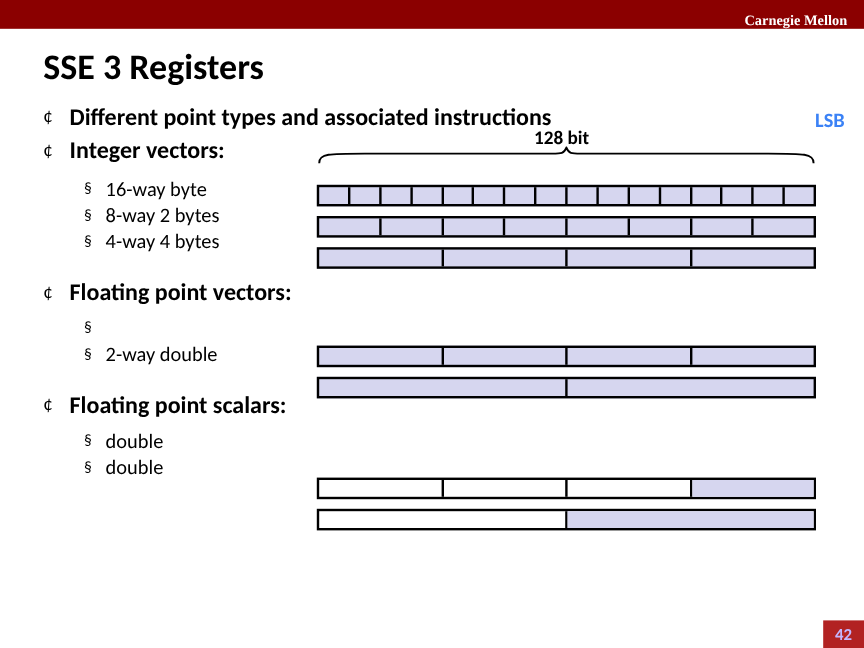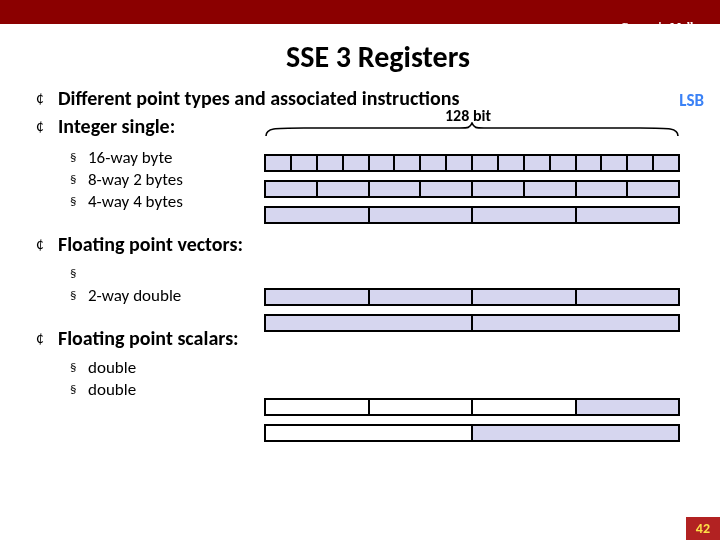--- a/index.html
+++ b/index.html
@@ -1,36 +1,36 @@
 <!DOCTYPE html>
 <html><head>
 <meta charset="utf-8">
 <style>
   * { box-sizing: border-box; margin: 0; padding: 0; }
   html, body { width: 720px; height: 540px; font-family: Calibri, Arial, sans-serif; background: #fff; color: #000; }
   .slide { width: 720px; height: 540px; position: relative; background: #fff; }
   .topbar { width: 100%; height: 24px; background: #8b0000; position: relative; }
-  .brand { position: absolute; right: 14px; top: 20px; font-size: 12px; font-weight: bold; color: #fff; font-family: "Times New Roman", serif; }
-  .title { font-size: 30px; font-weight: bold; padding: 14px 0 10px 36px; text-align: center; }
+  .brand { position: absolute; right: 14px; top: 10px; font-size: 12px; font-weight: bold; color: #fff; font-family: "Times New Roman", serif; }
+  .title { font-size: 30px; font-weight: bold; padding: 14px 0 10px 36px; }
   .content { padding-left: 36px; }
   .l1 { display: flex; align-items: flex-start; margin-bottom: 2px; }
   .l1 .bullet { width: 22px; font-size: 16px; line-height: 26px; }
   .l1 .txt { font-size: 20px; font-weight: bold; line-height: 26px; }
   .l2 { display: flex; align-items: flex-start; padding-left: 34px; height: 22px; }
   .l2 .bullet { width: 18px; font-size: 13px; line-height: 22px; }
   .l2 .txt { font-size: 17px; line-height: 22px; }
   .gap { height: 18px; }
   .diagram { position: absolute; left: 264px; }
   .dia-row { display: flex; height: 18px; border: 2px solid #000; width: 416px; background: #d6d6ef; margin-bottom: 8px; }
   .dia-row .cell { border-right: 2px solid #000; flex: 1; }
   .dia-row .cell:last-child { border-right: none; }
   .brace-area { position: absolute; left: 264px; top: 122px; width: 416px; height: 18px; }
   .brace-label { position: absolute; left: 260px; top: 106px; width: 416px; font-size: 16px; font-weight: bold; text-align: center; }
   .lsb { position: absolute; right: 16px; top: 90px; font-size: 17px; font-weight: bold; color: #3b82f6; text-align: right; }
-  .pagenum { position: absolute; right: 0; bottom: 0; background: #b22222; color: #fde047; font-size: 14px; padding: 3px 10px; font-weight: bold; }
+  .pagenum { position: absolute; right: 0; bottom: 0; background: #b22222; color: #c4b5fd; font-size: 14px; padding: 3px 10px; font-weight: bold; }
   svg.brace { display: block; }
 </style>
 </head>
 <body>
 
 <div class="slide">
   <div class="topbar">
     <div class="brand">Carnegie Mellon</div>
   </div>
   <div class="title">SSE 3 Registers</div>
@@ -43,21 +43,21 @@
     </svg>
   </div>
 
   <div class="content">
     <div class="l1">
       <div class="bullet">¢</div>
       <div class="txt">Different point types and associated instructions</div>
     </div>
     <div class="l1">
       <div class="bullet">¢</div>
-      <div class="txt">Integer single:</div>
+      <div class="txt">Integer vectors:</div>
     </div>
     <div style="height:6px"></div>
     <div class="l2">
       <div class="bullet">§</div>
       <div class="txt">16-way byte</div>
     </div>
     <div class="l2">
       <div class="bullet">§</div>
       <div class="txt">8-way 2 bytes</div>
     </div>

